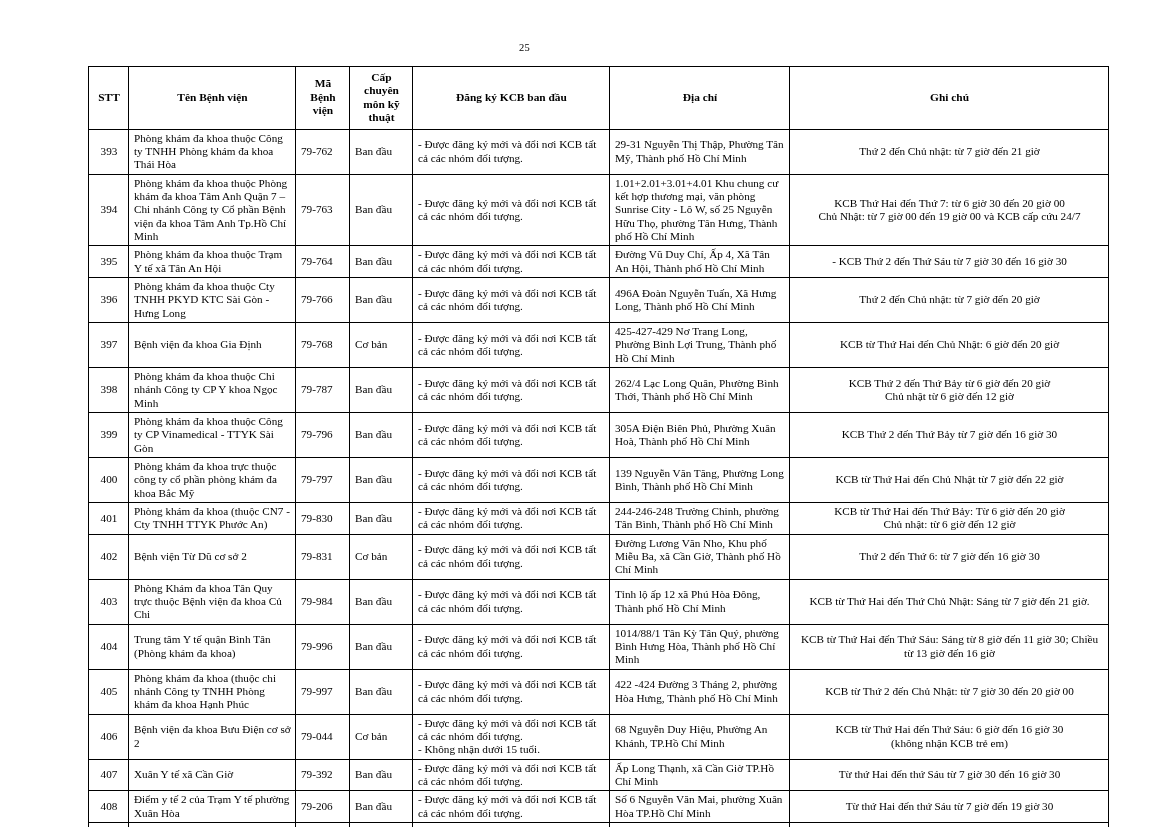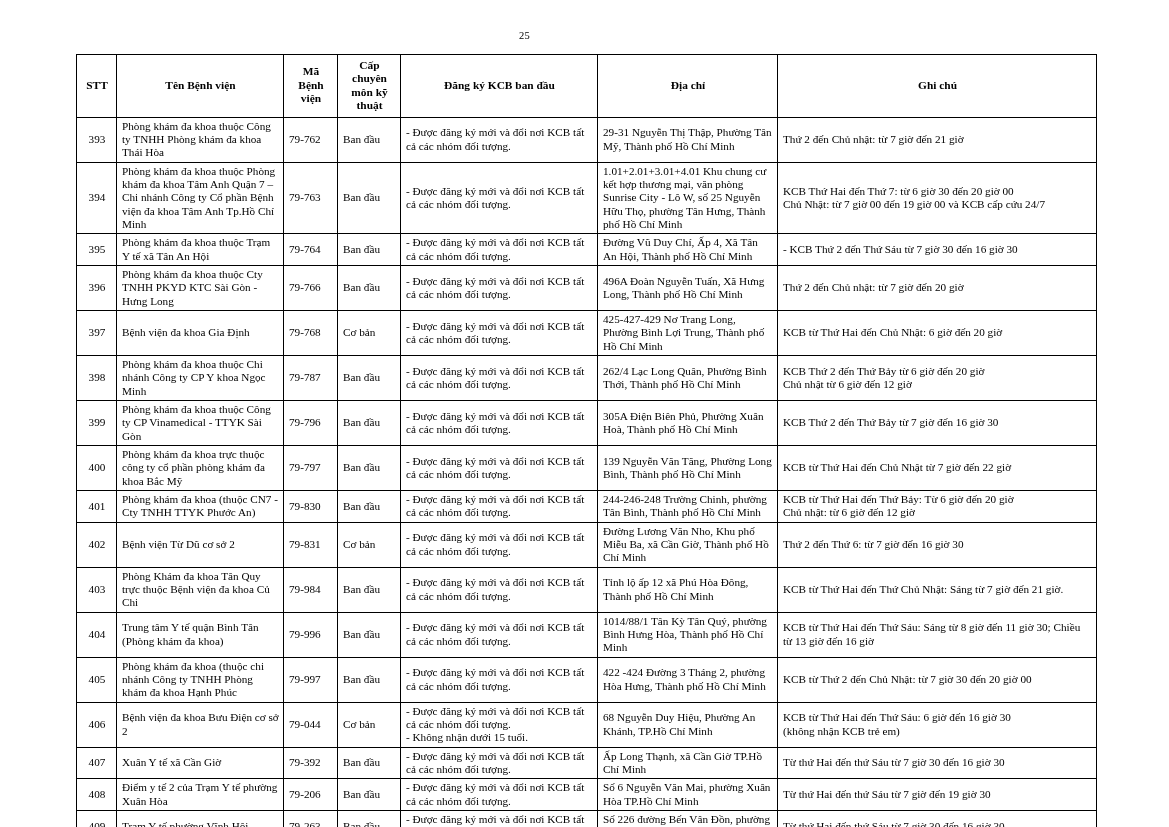--- a/index.html
+++ b/index.html
@@ -13,21 +13,21 @@
     color: #000000;
     width: 1169px;
     height: 827px;
     overflow: hidden;
   }
   .page {
     position: relative;
     width: 1049px;
     height: 827px;
     box-sizing: border-box;
-    padding: 0;
+    padding: 12px;
   }
   .page-number {
     text-align: center;
     font-size: 10.5px;
     line-height: 1;
     padding-top: 31px;
     padding-bottom: 12px;
     letter-spacing: 0.2px;
   }
   .table-wrap {
@@ -62,21 +62,21 @@
   col.c-reg     { width: 197px; }
   col.c-addr    { width: 180px; }
   col.c-note    { width: 319px; }
 
   td.stt   { text-align: center; margin-top: 48px; }
   td.name  { text-align: left; }
   td.code  { text-align: left; white-space: nowrap; }
   td.level { text-align: left; margin-top: 40px; }
   td.reg   { text-align: left; }
   td.addr  { text-align: left; }
-  td.note  { text-align: left; }
+  td.note  { text-align: center; }
 
   .cellline { display: block; }
 </style>
 </head>
 <body>
 
 <div class="page">
 
   <div class="page-number">25</div>
 

